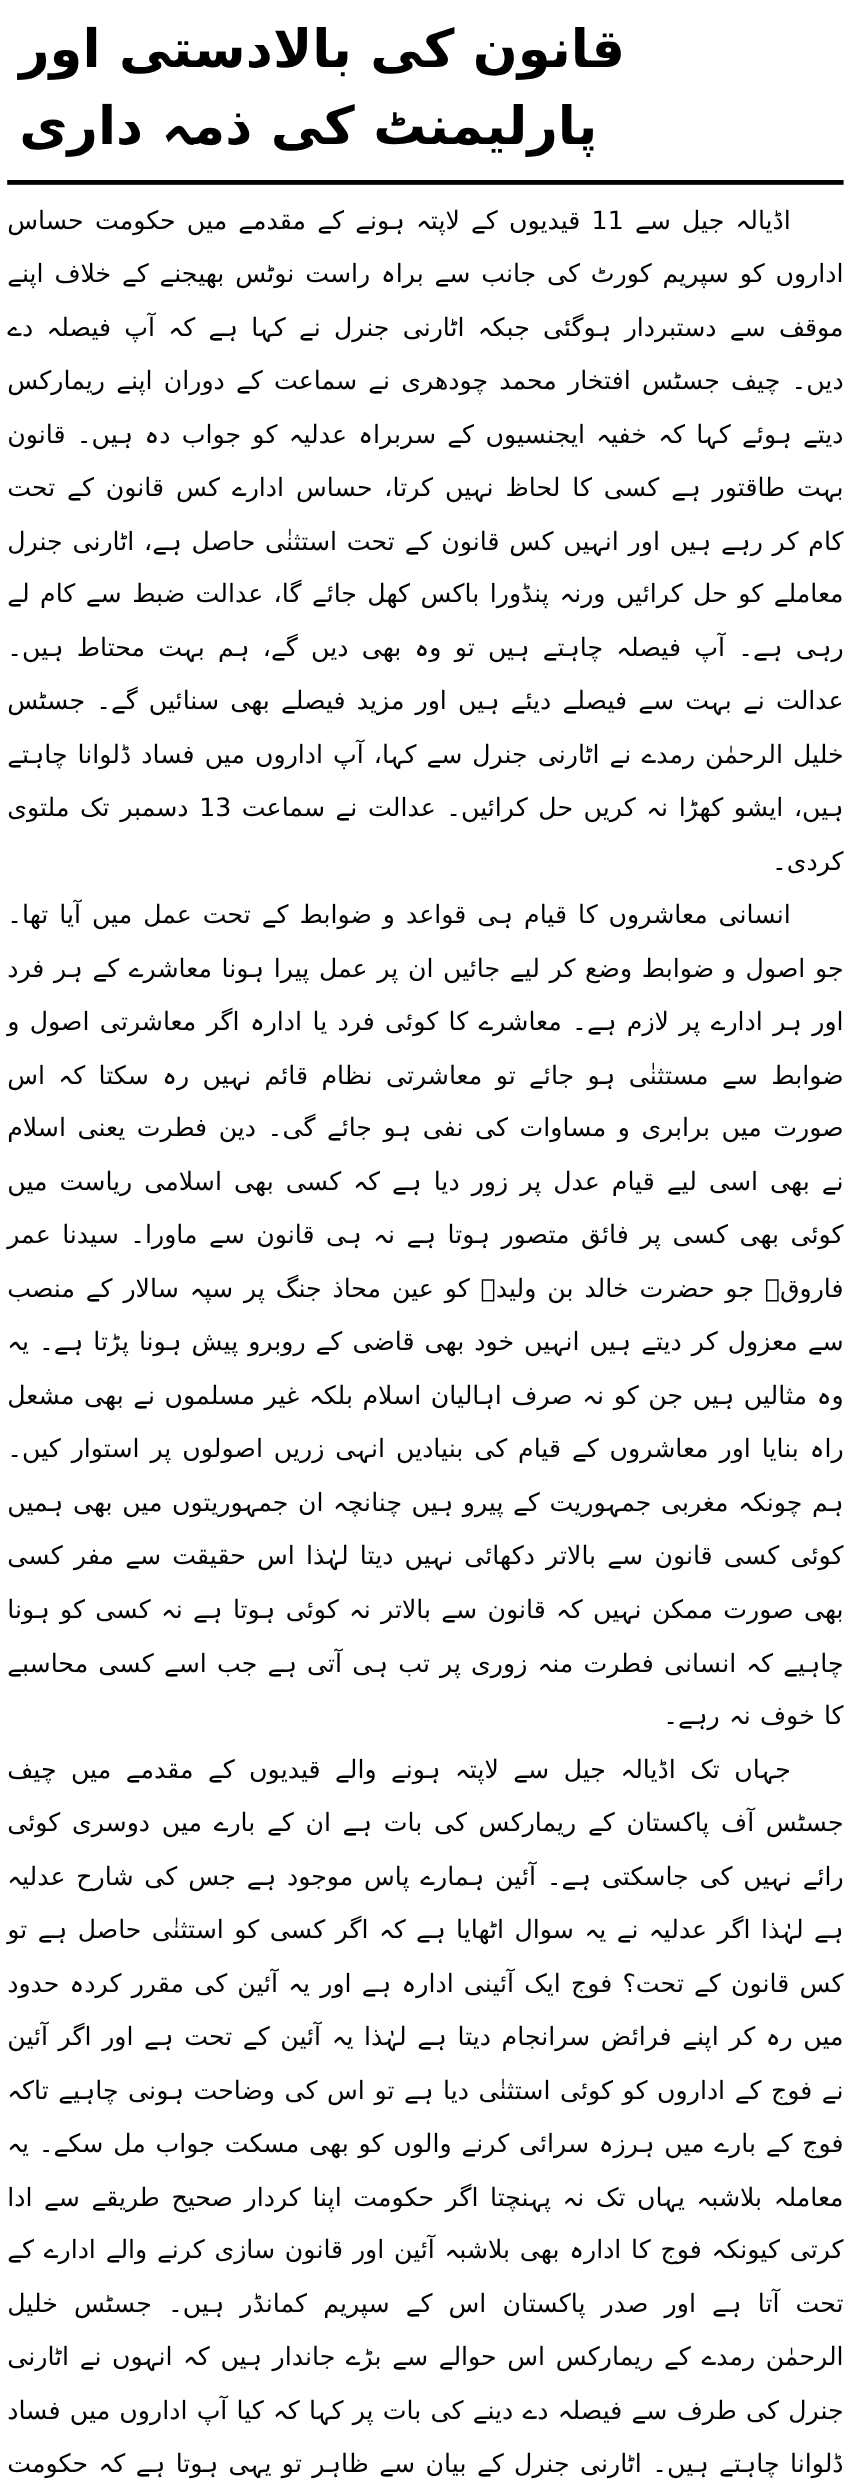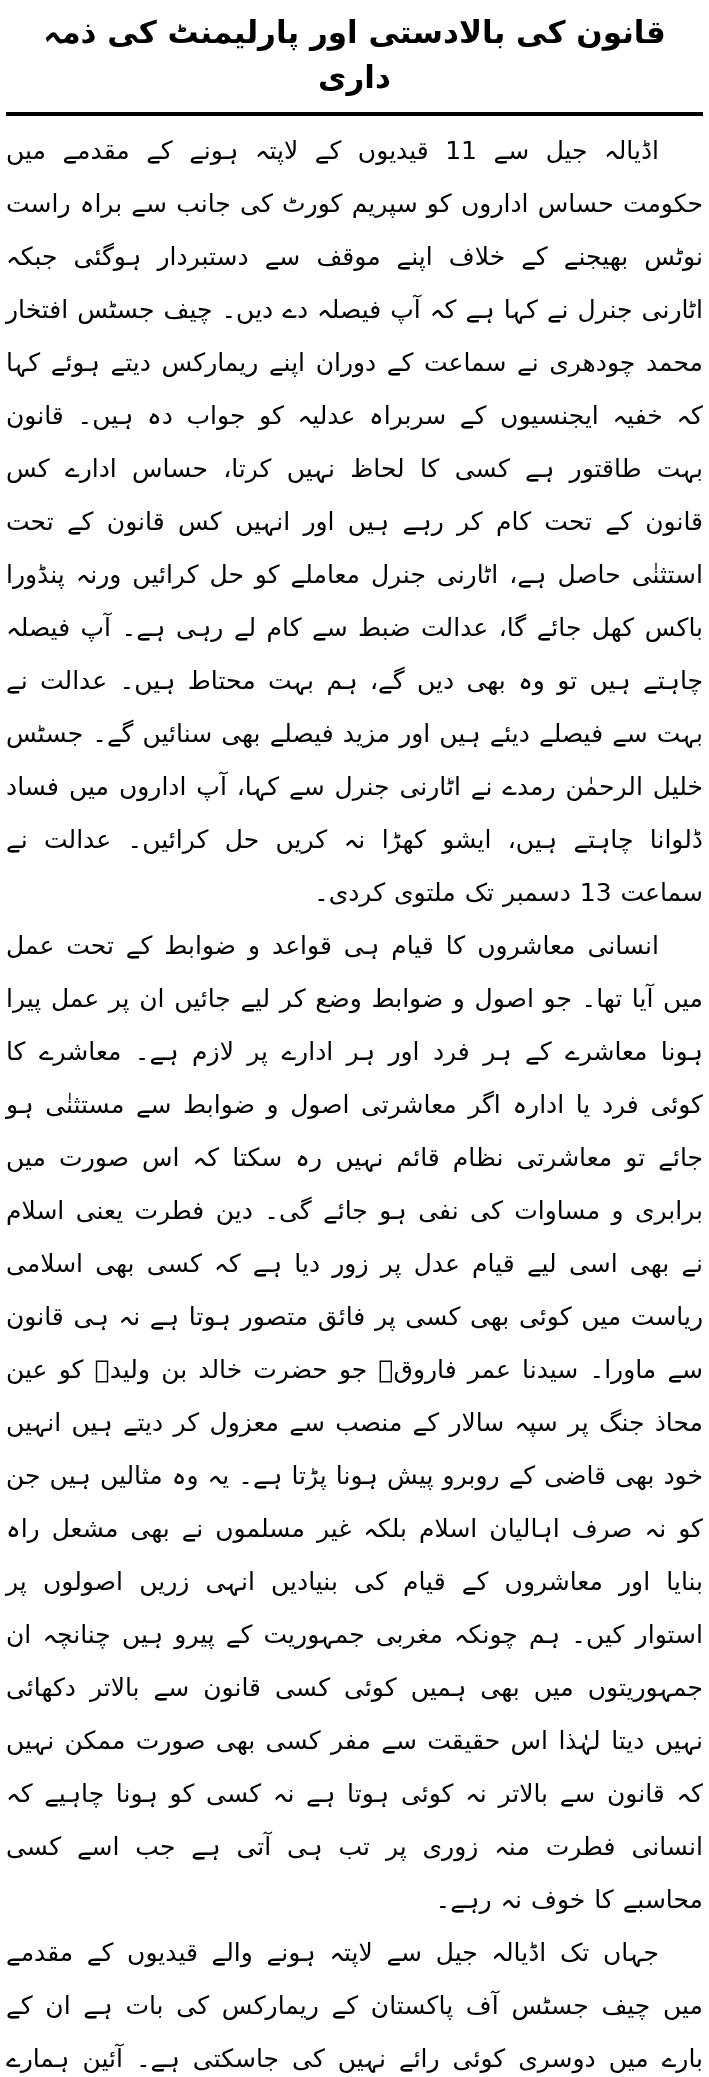--- a/index.html
+++ b/index.html
@@ -14,42 +14,42 @@
     background: #ffffff;
     color: #000000;
     direction: rtl;
     box-sizing: border-box;
     padding: 4px 6px 20px 6px;
     font-family: "DejaVu Sans", "Liberation Serif", sans-serif;
   }
   .headline {
     margin: 0;
     padding: 6px 10px 10px 10px;
-    text-align: center;
-    font-size: 31px;
+    text-align: left;
+    font-size: 44px;
     line-height: 1.45;
     font-weight: bold;
     color: #000000;
     letter-spacing: 0px;
   }
   .title-divider {
     height: 4px;
     background: #000000;
     border: none;
     margin: 2px 0 8px 0;
     width: 100%;
   }
   .article-body {
     text-align: justify;
     direction: rtl;
   }
   .article-body p {
     margin: 0;
     padding: 0;
-    font-size: 25px;
+    font-size: 21px;
     line-height: 2.12;
     text-indent: 44px;
     word-spacing: 1px;
     color: #000000;
   }
 </style>
 </head>
 <body>
 
 <div class="page">

